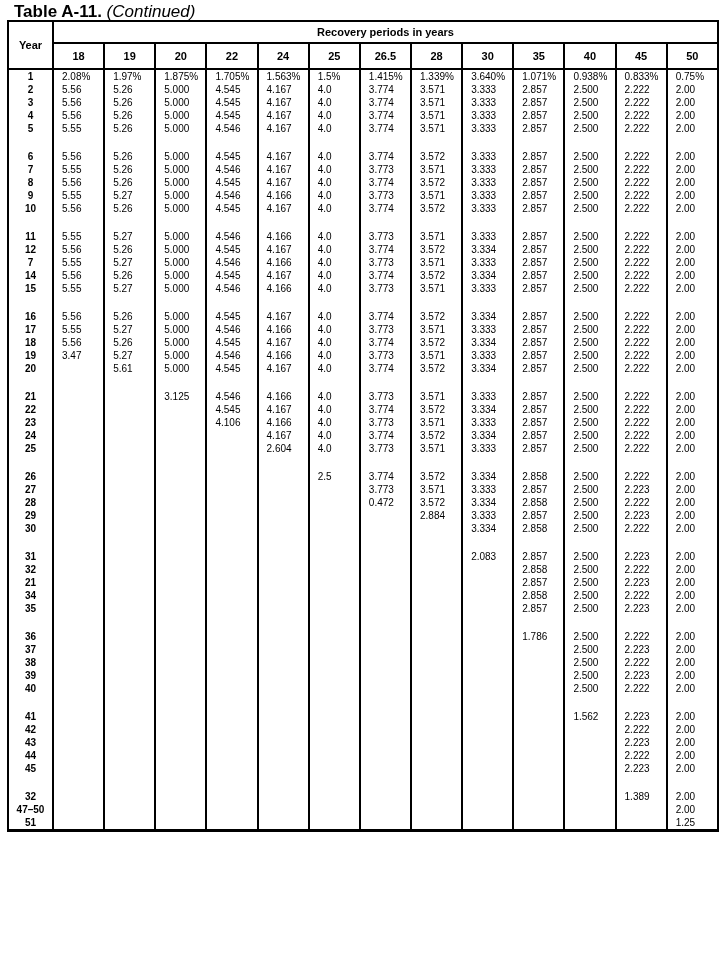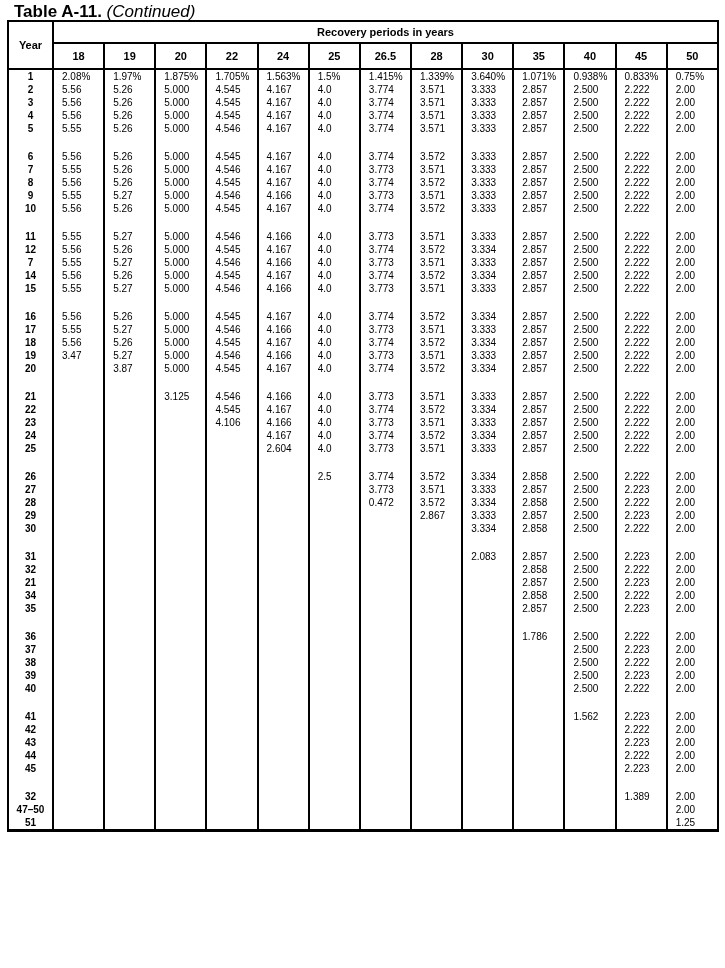--- a/index.html
+++ b/index.html
@@ -494,21 +494,21 @@
           <td class="value-cell">3.571</td>
           <td class="value-cell">3.333</td>
           <td class="value-cell">2.857</td>
           <td class="value-cell">2.500</td>
           <td class="value-cell">2.222</td>
           <td class="value-cell">2.00</td>
         </tr>
         <tr class="data-row">
           <td class="year-cell">20</td>
           <td class="value-cell"></td>
-          <td class="value-cell">3.87</td>
+          <td class="value-cell">5.61</td>
           <td class="value-cell">5.000</td>
           <td class="value-cell">4.545</td>
           <td class="value-cell">4.167</td>
           <td class="value-cell">4.0</td>
           <td class="value-cell">3.774</td>
           <td class="value-cell">3.572</td>
           <td class="value-cell">3.334</td>
           <td class="value-cell">2.857</td>
           <td class="value-cell">2.500</td>
           <td class="value-cell">2.222</td>
@@ -676,21 +676,21 @@
         </tr>
         <tr class="data-row">
           <td class="year-cell">29</td>
           <td class="value-cell"></td>
           <td class="value-cell"></td>
           <td class="value-cell"></td>
           <td class="value-cell"></td>
           <td class="value-cell"></td>
           <td class="value-cell"></td>
           <td class="value-cell"></td>
-          <td class="value-cell">2.867</td>
+          <td class="value-cell">2.884</td>
           <td class="value-cell">3.333</td>
           <td class="value-cell">2.857</td>
           <td class="value-cell">2.500</td>
           <td class="value-cell">2.223</td>
           <td class="value-cell">2.00</td>
         </tr>
         <tr class="data-row">
           <td class="year-cell">30</td>
           <td class="value-cell"></td>
           <td class="value-cell"></td>

